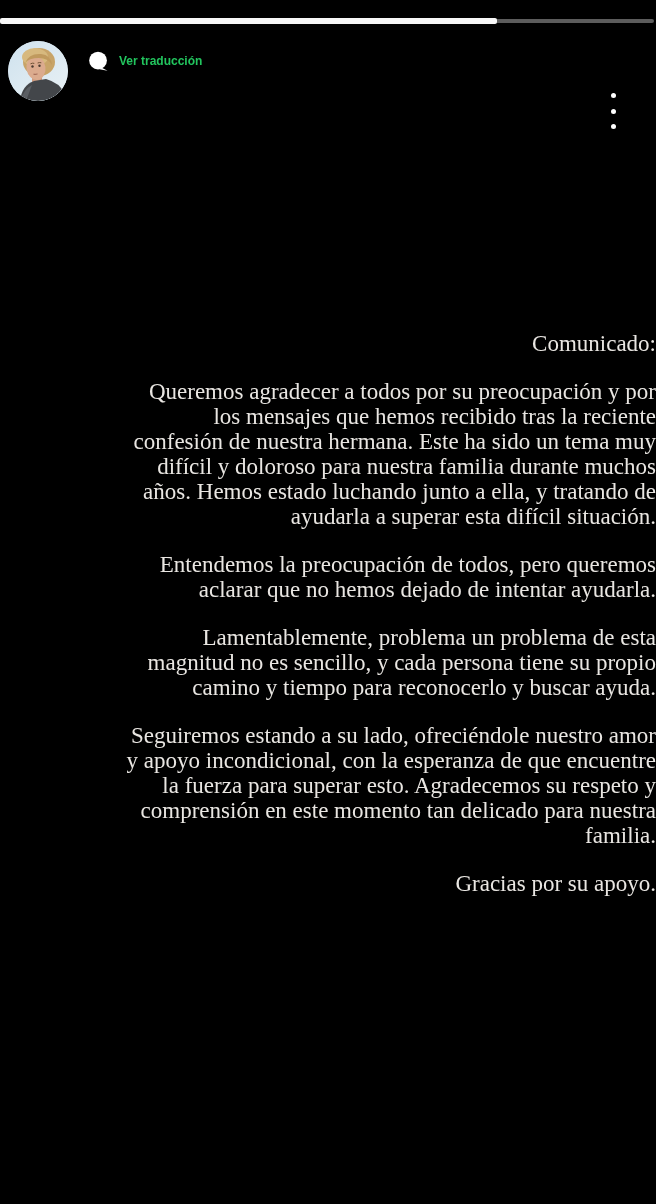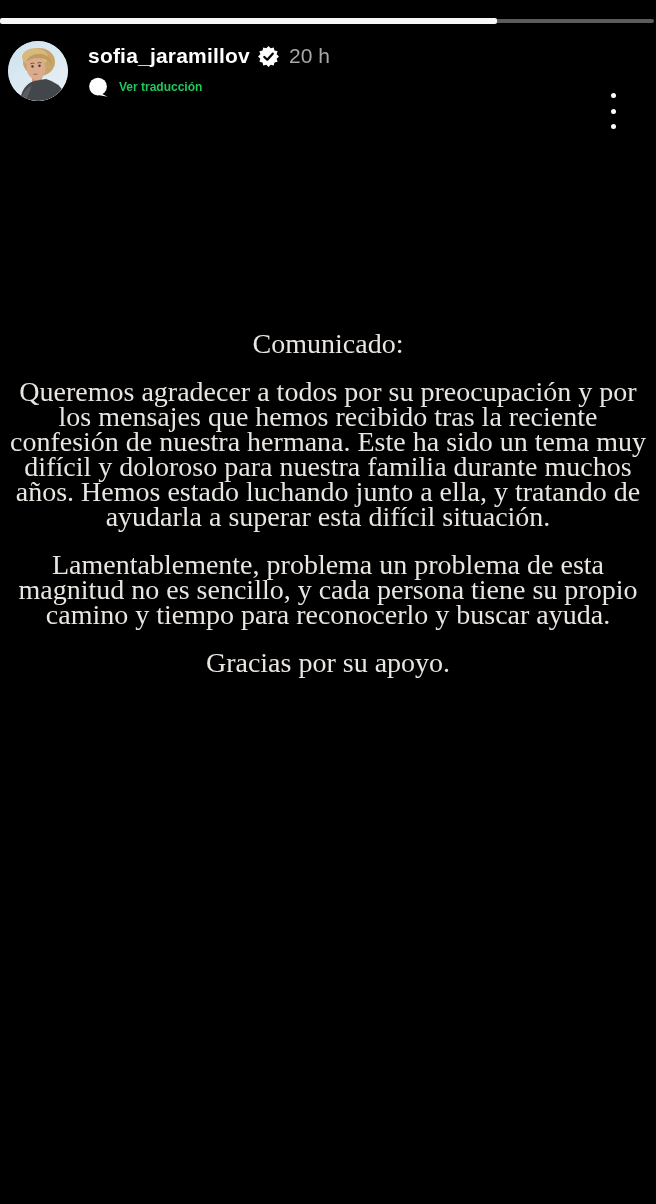--- a/index.html
+++ b/index.html
@@ -47,23 +47,23 @@
   .more-btn{
     position:absolute;right:31px;top:53px;width:8px;height:36px;
     display:flex;flex-direction:column;align-items:center;justify-content:space-between;
     cursor:pointer;
   }
   .more-btn .dot{width:5px;height:5px;border-radius:50%;background:#ffffff;}
   
   .story-content{position:absolute;left:0;top:0;width:656px;height:1204px;}
   .statement{
     position:absolute;left:0;right:0;top:331px;
-    text-align:center;
+    text-align:right;
     font-family:"Liberation Serif",serif;
-    font-size:28px;line-height:25px;
+    font-size:23px;line-height:25px;
     color:#e9e6e2;
   }
   .statement-title{margin:0 0 23px 0;}
   .statement p{
     margin:0 0 23px 0;
     white-space:pre-line;
   }
   .statement p:last-child{margin-bottom:16px;}
 </style>
 </head>
@@ -73,23 +73,30 @@
 
   <div class="story-content">
     <div class="statement">
       <div class="statement-title">Comunicado:</div>
       <p>Queremos agradecer a todos por su preocupación y por
 los mensajes que hemos recibido tras la reciente
 confesión de nuestra hermana. Este ha sido un tema muy
 difícil y doloroso para nuestra familia durante muchos
 años. Hemos estado luchando junto a ella, y tratando de
 ayudarla a superar esta difícil situación.</p>
+      <p>Entendemos la preocupación de todos, pero queremos
+aclarar que no hemos dejado de intentar ayudarla.</p>
       <p>Lamentablemente, problema un problema de esta
 magnitud no es sencillo, y cada persona tiene su propio
 camino y tiempo para reconocerlo y buscar ayuda.</p>
+      <p>Seguiremos estando a su lado, ofreciéndole nuestro amor
+y apoyo incondicional, con la esperanza de que encuentre
+la fuerza para superar esto. Agradecemos su respeto y
+comprensión en este momento tan delicado para nuestra
+familia.</p>
       <p>Gracias por su apoyo.</p>
     </div>
   </div>
 
   <div class="progress-track">
     <div class="progress-fill" style="width: 76%;"></div>
   </div>
 
   <div class="header">
 
@@ -124,30 +131,20 @@
           <path d="M29.6 22 Q31.6 21.2 33.3 21.8" stroke="#6e5236" stroke-width="1" fill="none"></path>
           <path d="M25.5 33 Q27.5 34 29.5 32.8" stroke="#a8715c" stroke-width="1.2" fill="none"></path>
 
           <path d="M12 60 Q14 44 26 40 L38 38 Q52 42 56 52 L56 60 Z" fill="#43464a"></path>
           <path d="M12 60 Q16 48 24 44 L18 60 Z" fill="#5a5e63"></path>
         </g>
       </svg>
     </div>
 
     <div class="header-info">
-      <div class="name-row">
-        <span class="username">sofia_jaramillov</span>
-        <span class="verified">
-          <svg width="21" height="21" viewBox="0 0 24 24">
-            <polygon fill="#ffffff" points="24,12 21.3,14.5 22.4,18 18.8,18.8 18,22.4 14.5,21.3 12,24 9.5,21.3 6,22.4 5.2,18.8 1.6,18 2.7,14.5 0,12 2.7,9.5 1.6,6 5.2,5.2 6,1.6 9.5,2.7 12,0 14.5,2.7 18,1.6 18.8,5.2 22.4,6 21.3,9.5"></polygon>
-            <polyline points="7.2,12.6 10.6,15.7 16.8,8.8" fill="none" stroke="#000000" stroke-width="2.6" stroke-linecap="round" stroke-linejoin="round"></polyline>
-          </svg>
-        </span>
-        <span class="timestamp">20 h</span>
-      </div>
       <div class="translation-row">
         <span class="translation-icon">
           <svg width="21" height="21" viewBox="0 0 22 22">
             <circle cx="10.5" cy="10" r="9.3" fill="#ffffff"></circle>
             <polygon points="14.5,17.5 20.5,20.8 12,19.2" fill="#ffffff"></polygon>
           </svg>
         </span>
         <span class="translation-label">Ver traducción</span>
       </div>
     </div>

